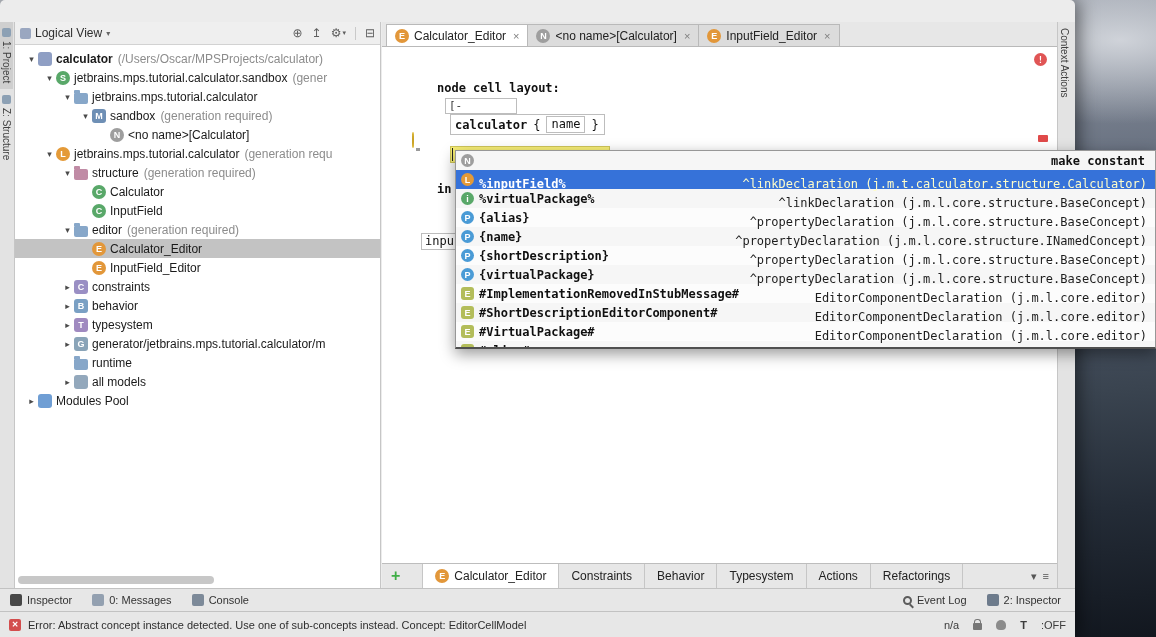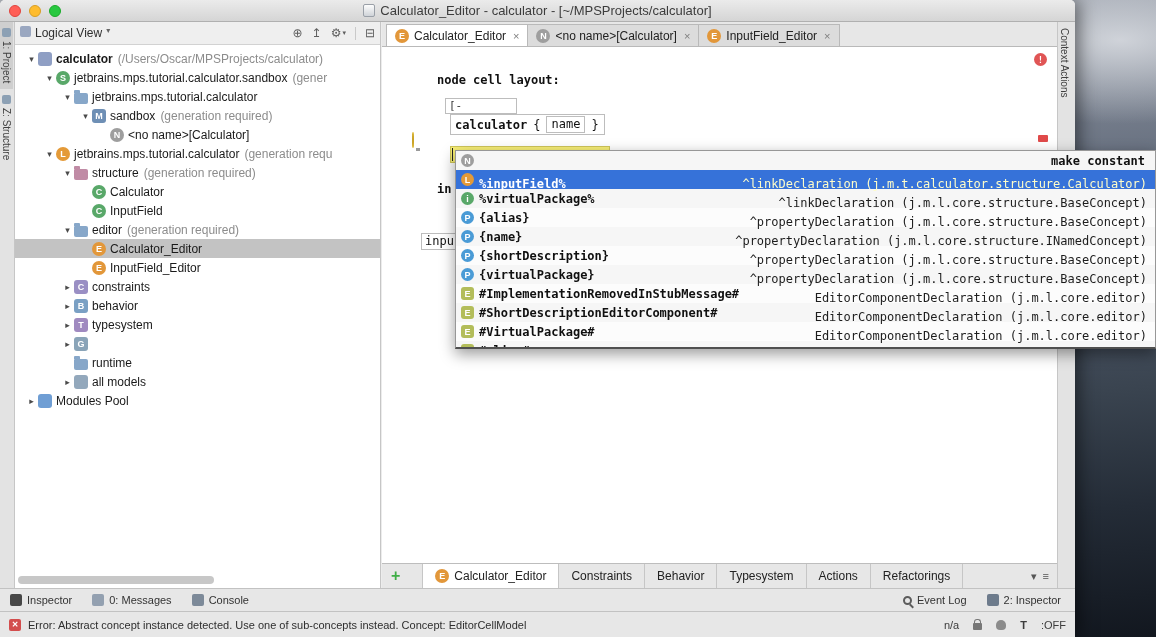--- a/index.html
+++ b/index.html
@@ -32,21 +32,21 @@
   .left-strip { position:absolute; left:0; top:22px; width:15px; height:566px; background:#e3e3e3; border-right:1px solid #c6c6c6; }
   .right-strip { position:absolute; left:1057px; top:22px; width:18px; height:566px; background:#e3e3e3; border-left:1px solid #c6c6c6; }
   .dock-tab { writing-mode:vertical-rl; display:flex; align-items:center; gap:4px; padding:6px 1px;
     font-size:10px; color:#3f3f3f; cursor:default; }
   .dock-tab.active { background:#cfcfcf; }
   .dock-ico { width:9px; height:9px; border-radius:2px; background:#8ca0b4; flex:none; }
 
   
   .project-panel { position:absolute; left:15px; top:22px; width:366px; height:566px; background:#fff; border-right:1px solid #c6c6c6; overflow:hidden; }
   .panel-toolbar { height:23px; background:#efefef; border-bottom:1px solid #d2d2d2; display:flex; align-items:center; padding:0 5px; font-size:12px; color:#2f2f2f; }
-  .vs { display:flex; align-items:flex-start; gap:4px; }
+  .vs { display:flex; align-items:center; gap:4px; }
   .vs-ico { width:11px; height:11px; border-radius:2px; background:#9aa7c0; }
   .vs .caret { font-size:8px; color:#666; }
   .panel-toolbar-icons { margin-left:auto; display:flex; align-items:center; gap:9px; color:#5f5f5f; font-size:12px; }
   .pt-ico { display:flex; align-items:center; gap:1px; }
   .pt-ico .caret { font-size:7px; }
   .pt-div { width:1px; height:13px; background:#c9c9c9; }
   .tree { position:absolute; left:0; right:0; top:23px; bottom:14px; overflow:hidden; padding-top:4px; font-size:12px; }
   .tree-row { display:flex; align-items:center; height:19px; white-space:nowrap; overflow:hidden; }
   .tree-row.selected { background:#c3c3c3; }
   .arrow { width:13px; flex:none; text-align:center; font-size:9px; color:#4a4a4a; }
@@ -136,31 +136,20 @@
   .t-badge { font-weight:bold; }
 </style>
 </head>
 <body>
 
 <div class="screen">
   <div class="wallpaper"></div>
 
   <div class="window">
 
-    <div class="titlebar">
-      <div class="traffic">
-        <span class="tl red"></span>
-        <span class="tl yellow"></span>
-        <span class="tl green"></span>
-      </div>
-      <div class="title-wrap">
-        <span class="doc-ico"></span>
-        <span>Calculator_Editor - calculator - [~/MPSProjects/calculator]</span>
-      </div>
-    </div>
 
     <div class="left-strip" id="leftDock">
         <div class="dock-tab active">
           <span class="dock-ico"></span>
           <span class="dock-label">1: Project</span>
         </div>
         <div class="dock-tab">
           <span class="dock-ico"></span>
           <span class="dock-label">Z: Structure</span>
         </div>
@@ -268,20 +257,21 @@
             <span class="lbl">behavior</span>
           </div>
           <div class="tree-row" style="padding-left: 46px;">
             <span class="arrow">▸</span>
             <span class="tico shape-square" style="background-color: rgb(160, 138, 192);">T</span>
             <span class="lbl">typesystem</span>
           </div>
           <div class="tree-row" style="padding-left: 46px;">
             <span class="arrow">▸</span>
             <span class="tico shape-square" style="background-color: rgb(138, 164, 184);">G</span>
+            <span class="lbl">generator/jetbrains.mps.tutorial.calculator/m</span>
           </div>
           <div class="tree-row" style="padding-left: 46px;">
             <span class="arrow"></span>
             <span class="tico shape-folder" style="background-color: rgb(135, 167, 201);"></span>
             <span class="lbl">runtime</span>
           </div>
           <div class="tree-row" style="padding-left: 46px;">
             <span class="arrow">▸</span>
             <span class="tico shape-square" style="background-color: rgb(147, 168, 188);"></span>
             <span class="lbl">all models</span>
@@ -308,21 +298,21 @@
             <span class="tab-close">×</span>
           </div>
           <div class="ed-tab">
             <span class="tico shape-circle" style="background-color: rgb(226, 151, 58);">E</span>
             <span>InputField_Editor</span>
             <span class="tab-close">×</span>
           </div>
         </div>
 
       <div class="editor-content">
-        <div class="ed-abs bold" style="left:55px; top:26px;">node cell layout:</div>
+        <div class="ed-abs bold" style="left:55px; top:34px;">node cell layout:</div>
         <div class="ed-abs collapse-box" style="left:63px; top:51px;">[-</div>
         <div class="ed-abs calc-box" style="left:68px; top:67px;">
           <span class="bold">calculator</span>
           <span>{</span>
           <span class="cellbox">name</span>
           <span>}</span>
         </div>
         <span class="ed-abs bulb" style="left:30px; top:86px;"></span>
         <div class="ed-abs yellow-cell" style="left:68px; top:85px;"></div>
         <div class="ed-abs bold" style="left:55px; top:135px;">in</div>

